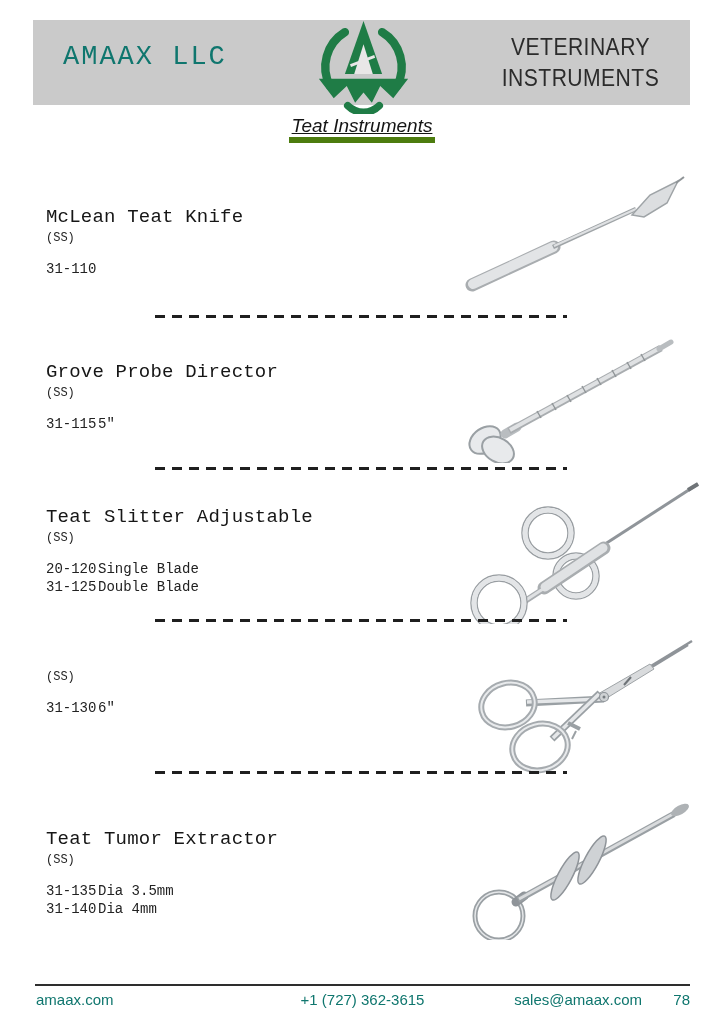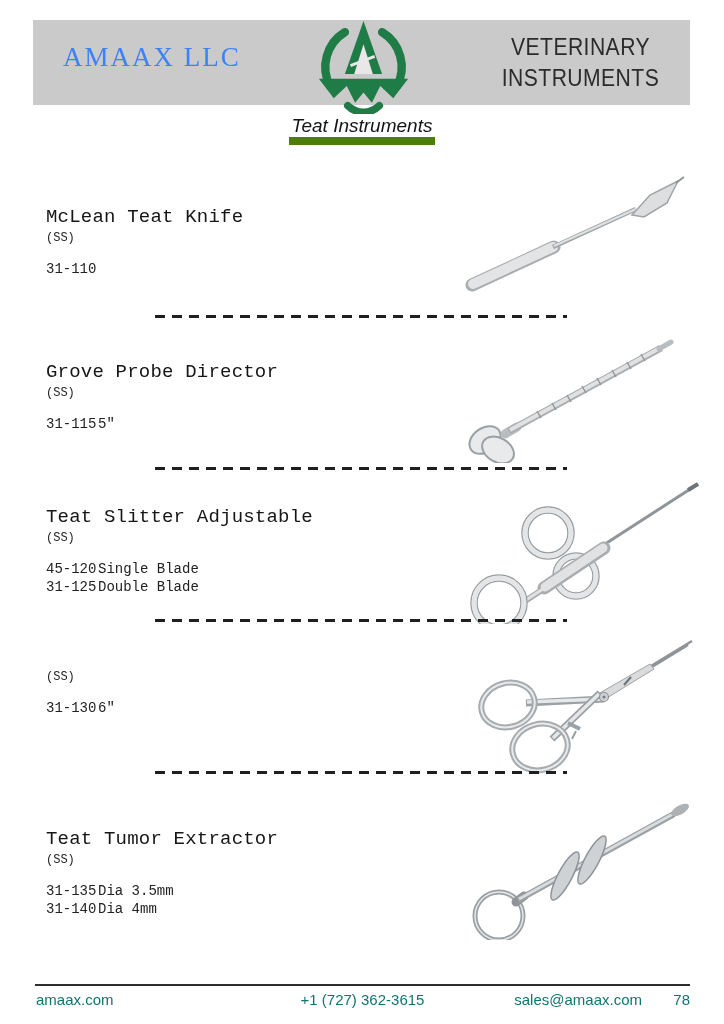--- a/index.html
+++ b/index.html
@@ -2,30 +2,30 @@
 <html><head>
 <meta charset="utf-8">
 <style>
   * { margin:0; padding:0; box-sizing:border-box; }
   html,body { background:#ffffff; }
   body { font-family:"Liberation Sans", sans-serif; color:#1a1a1a; }
   .page { position:relative; width:724px; height:1024px; background:#fff; overflow:hidden; }
 
   
   .header-bar { position:absolute; left:33px; top:20px; width:657px; height:85px; background:#cacaca; }
-  .company { position:absolute; left:63px; top:42px; font-family:Liberation Serif, serif;
-             font-size:27px; letter-spacing:2px; color:#3b82f6; }
+  .company { position:absolute; left:63px; top:42px; font-family:Liberation Mono, monospace;
+             font-size:27px; letter-spacing:2px; color:#0f766e; }
   .logo { position:absolute; left:317px; top:21px; width:93px; height:94px; z-index:2; }
   .tagline { position:absolute; left:473px; top:31px; width:215px; text-align:center;
              font-size:24px; line-height:31px; color:#2b2b2b; letter-spacing:0.5px;
              transform:scaleX(0.88); transform-origin:center; }
 
   .page-title { position:absolute; top:115px; left:0; width:724px; text-align:center;
                 font-style:italic; font-size:19px; color:#141414; }
-  .page-title span { border-bottom:8px solid #4d7c0f; padding:0 3px 1px 3px; }
+  .page-title span { border-bottom:6px solid #4d7c0f; padding:0 3px 1px 3px;text-decoration:underline; }
 
   
   .product { position:absolute; left:46px; width:360px;font-family:Liberation Mono, monospace; }
   .p1 { top:206px; } .p2 { top:361px; } .p3 { top:506px; } .p4 { top:667px; } .p5 { top:828px; }
   .p-title { font-size:19px; color:#161616; letter-spacing:0.2px; }
   .p-mat { font-size:12px; margin-top:3px; color:#222; }
   .variants { margin-top:16px; font-size:14px; color:#222; }
   .variant { display:flex; margin-top:2px; }
   .v-code { width:52px; }
 
@@ -138,21 +138,21 @@
     </svg>
   </div>
 
   <div class="sep sep2"></div>
 
   <div class="product p3">
     <div class="p-title">Teat Slitter Adjustable</div>
     <div class="p-mat">(SS)</div>
     <div class="variants">
       <div class="variant">
-        <span class="v-code">45-120</span>
+        <span class="v-code">20-120</span>
         <span class="v-desc">Single Blade</span>
       </div>
       <div class="variant">
         <span class="v-code">31-125</span>
         <span class="v-desc">Double Blade</span>
       </div>
     </div>
   </div>
   <div class="p-img img3">
     <svg viewBox="0 0 252 148" aria-hidden="true">

